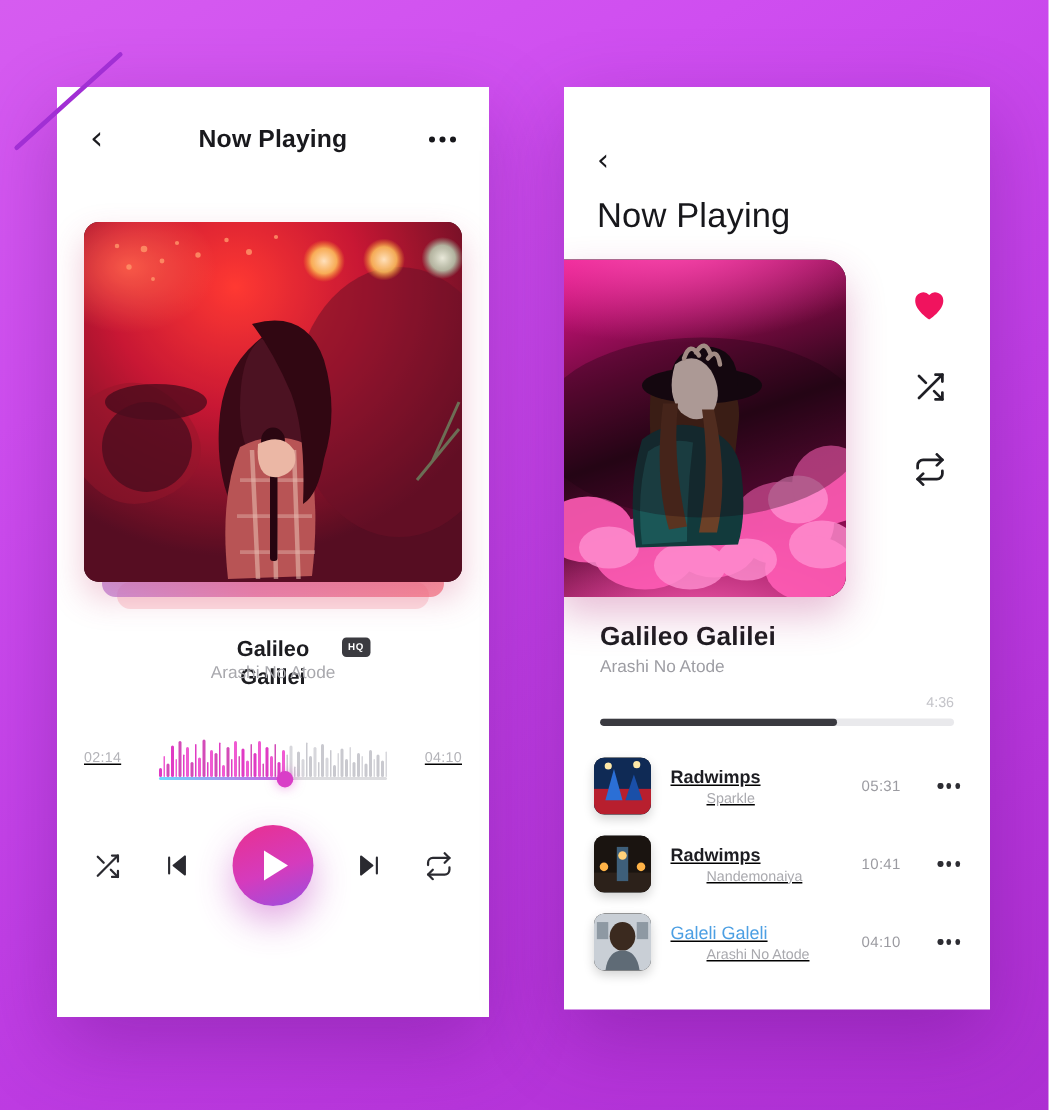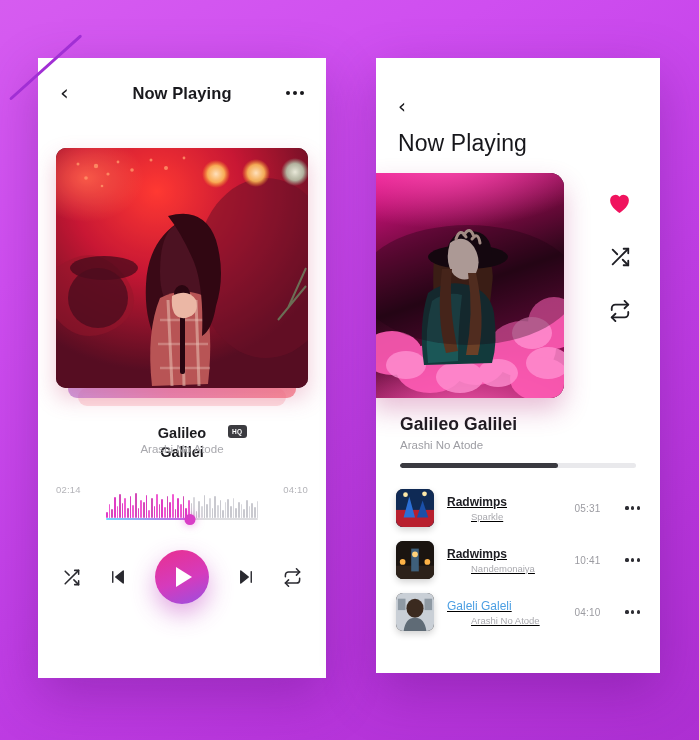--- a/index.html
+++ b/index.html
@@ -92,22 +92,23 @@
     padding: 3px 4px; border-radius: 3px;
     letter-spacing: .4px;
   }
   .l-artist {
     position: absolute; left: 0; right: 0; top: 19px;
     font-size: 11.5px; color: #a8a8ad;
   }
 
   
   .l-wave-row {
-    display: flex; align-items: flex-start; gap: 20px;
+    display: flex; align-items: center; gap: 20px;
     margin: 14px 18px 0 18px;
+    text-decoration: underline;
   }
   .l-time { font-size: 9.5px; color: #b4b4b9; letter-spacing: .2px; width: 30px; }
   .l-time.right { text-align: right; }
   .l-wave {
     position: relative; flex: 1; height: 42px;
   }
   .l-wave .bars { position: absolute; left:0; right:0; bottom: 8px; height: 34px; display: flex; align-items: flex-end; gap: 1px; }
   .l-wave .bars span { flex: 1; border-radius: 1px; display: block; }
   .l-base {
     position: absolute; left: 0; right: 0; bottom: 6px; height: 2px;
@@ -487,20 +488,21 @@
       </div>
     </div>
   </div>
 
   <div class="r-meta">
     <div class="r-song">Galileo Galilei</div>
     <div class="r-artist">Arashi No Atode</div>
   </div>
 
   <div class="r-prog-wrap">
+    <div class="r-prog-time">4:36</div>
     <div class="r-prog">
       <i id="rprogfill" style="width: 67%;"></i>
     </div>
   </div>
 
   <div class="r-list" id="tracklist">
       <div class="r-row">
         <div class="r-thumb">
           <svg viewBox="0 0 40 40">
             <rect width="40" height="40" fill="#0f2a55"></rect>

